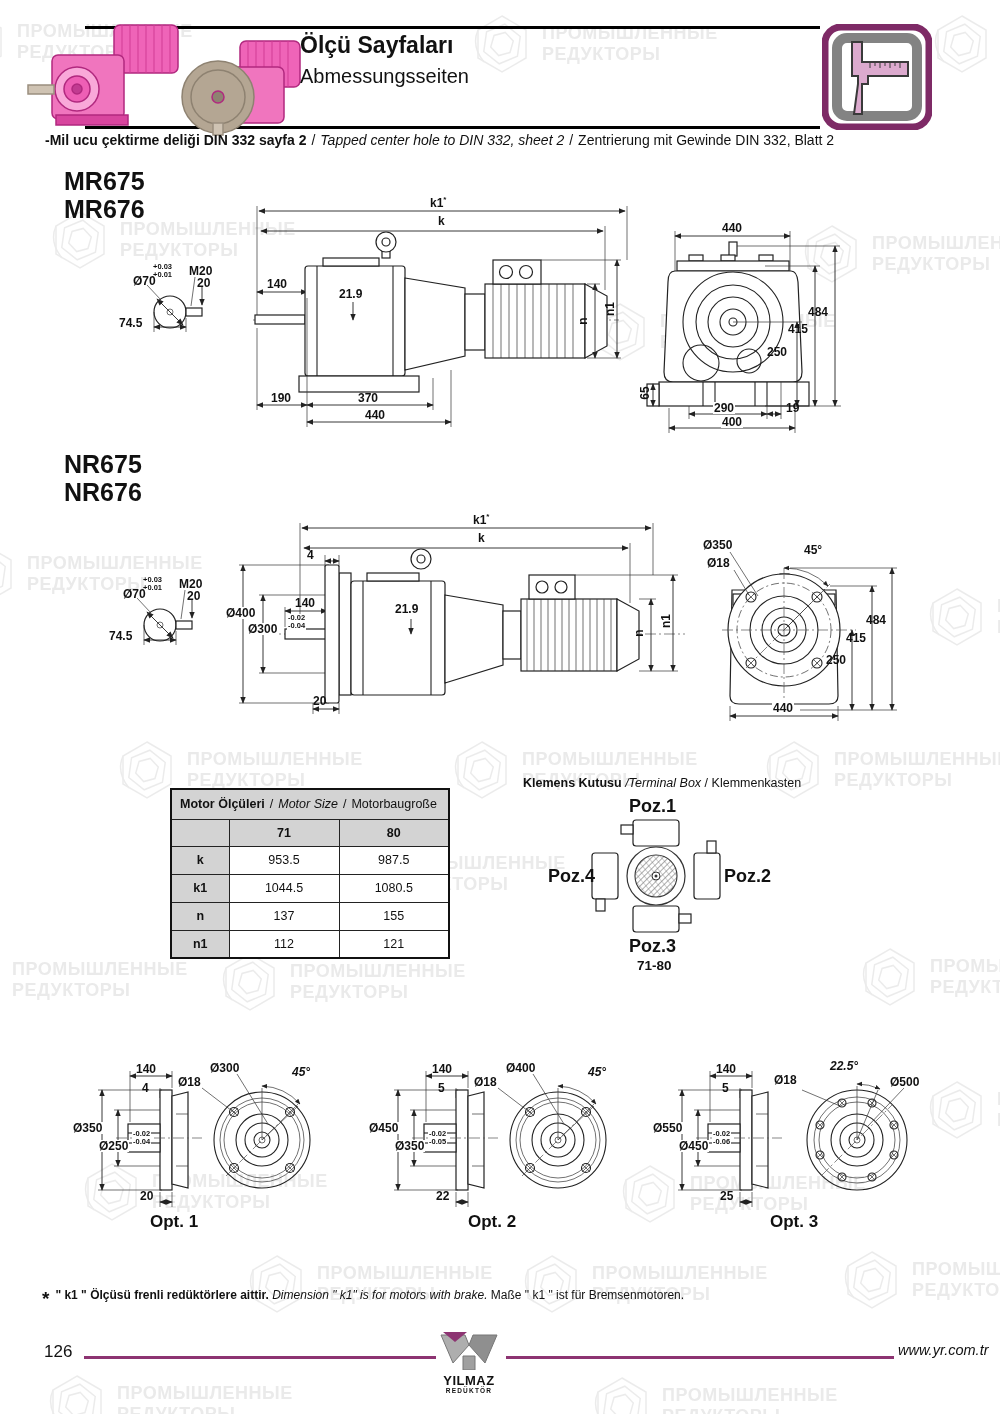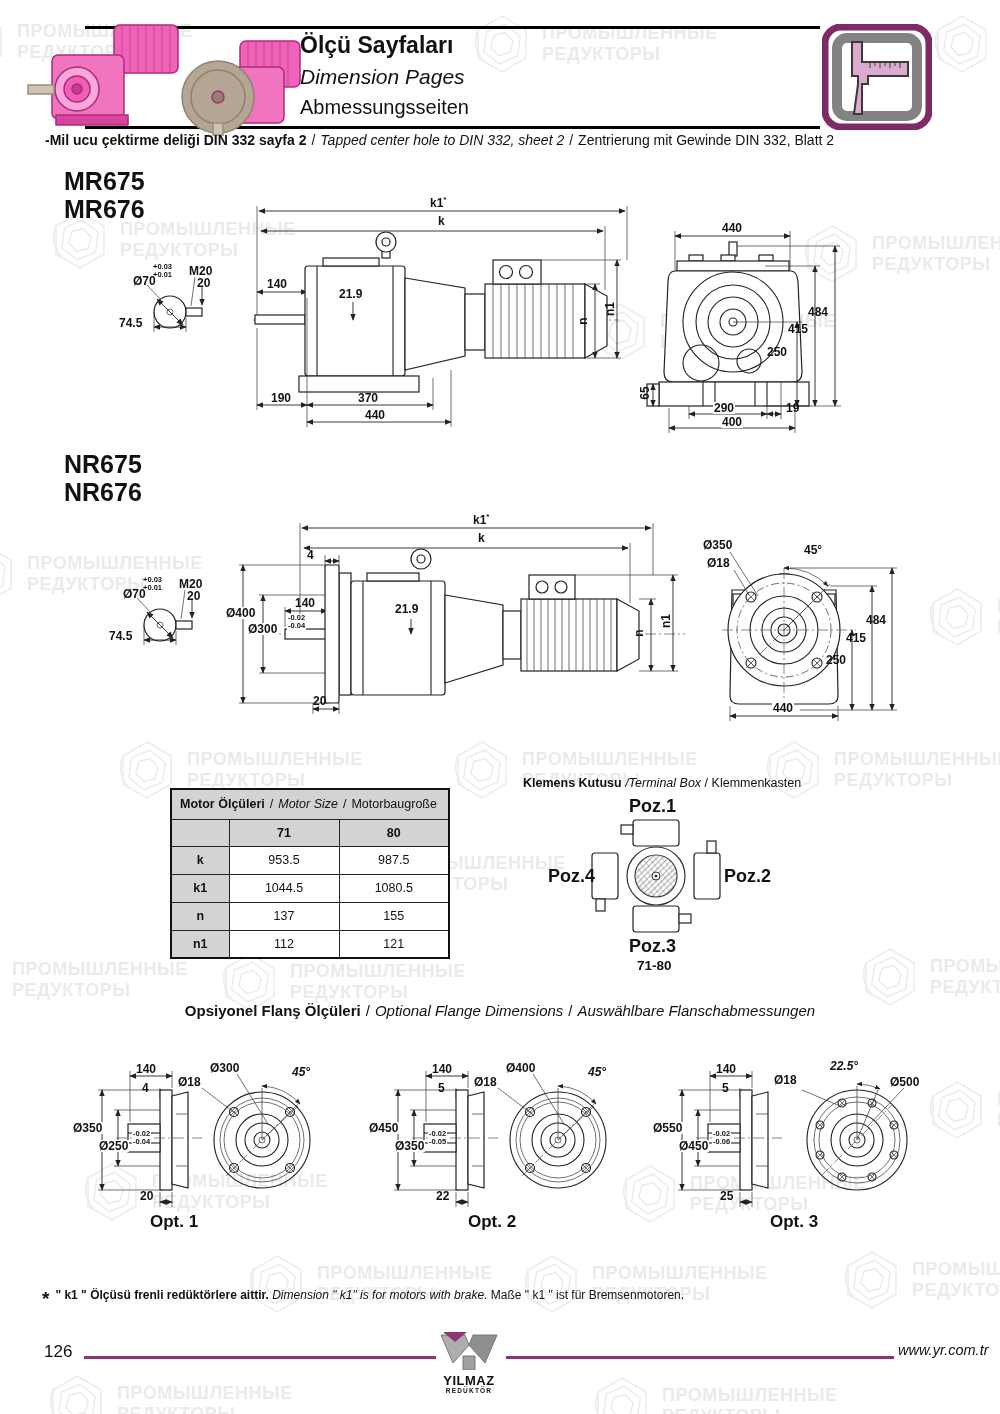--- a/index.html
+++ b/index.html
@@ -84,21 +84,20 @@
         <circle cx="196" cy="82" r="36" fill="#b4a693" stroke="#8e8271"></circle>
         <circle cx="196" cy="82" r="27" fill="none" stroke="#8e8271"></circle>
         <circle cx="196" cy="82" r="6" fill="#8e8271"></circle>
         <rect x="191" y="108" width="10" height="12" fill="#cfc3b3" stroke="#9a8f7f"></rect>
       </g>
     </svg>
   </div>
 
   <div class="abs titles" style="left:300px;top:30px;width:400px">
     <div class="title-tr">Ölçü Sayfaları</div>
-    <div class="title-en">Dimension Pages</div>
     <div class="title-de">Abmessungsseiten</div>
   </div>
 
   <div class="abs" style="left:822px;top:24px;width:110px;height:106px;z-index:2">
     <svg width="110" height="106" viewBox="0 0 110 106">
       <rect x="3" y="3" width="104" height="100" rx="16" fill="#fff" stroke="#7e2a66" stroke-width="7"></rect>
       <rect x="15" y="14" width="80" height="78" rx="10" fill="#fff" stroke="#838383" stroke-width="10"></rect>
       <g fill="#dcaace" stroke="#3a3a3a" stroke-width="2">
         <path d="M30,18 L40,18 L40,38 L86,38 L86,52 L46,52 L46,60 L40,60 L40,90 L32,90 L36,60 L36,52 L30,52 Z"></path>
       </g>
@@ -422,23 +421,20 @@
       <circle cx="104" cy="78" r="4" fill="#fff" stroke="#333" stroke-width="1"></circle>
       <circle cx="104" cy="78" r="1.5" fill="#333"></circle>
     </svg>
     <span class="poz" style="left:77px;top:-2px">Poz.1</span>
     <span class="poz" style="left:172px;top:68px">Poz.2</span>
     <span class="poz" style="left:77px;top:138px">Poz.3</span>
     <span class="poz" style="left:-4px;top:68px">Poz.4</span>
     <span class="range" style="left:85px;top:160px">71-80</span>
   </div>
 
-  <div class="sec-title" style="left:0;top:1002px">
-    <span class="b">Opsiyonel Flanş Ölçüleri</span><span class="sep">/</span><span class="i">Optional Flange Dimensions</span><span class="sep">/</span><span class="i">Auswählbare Flanschabmessungen</span>
-  </div>
 
   <div class="draw" style="left:72px;top:1062px;width:262px;height:172px">
     <svg width="262" height="172" viewBox="0 0 262 172">
       <line class="th" x1="58" y1="9" x2="58" y2="60"></line>
       <line class="th" x1="100" y1="9" x2="100" y2="26"></line>
       <line class="dl" x1="58" y1="14" x2="100" y2="14" marker-start="url(#ar)" marker-end="url(#ar)"></line>
       <line class="th" x1="88" y1="26" x2="88" y2="36"></line>
       <line class="dl" x1="88" y1="31" x2="100" y2="31" marker-start="url(#ar)" marker-end="url(#ar)"></line>
       <rect class="ol" x="88" y="28" width="12" height="100"></rect>
       <path class="ol" d="M100,34 L116,30 L116,126 L100,122 Z"></path>

